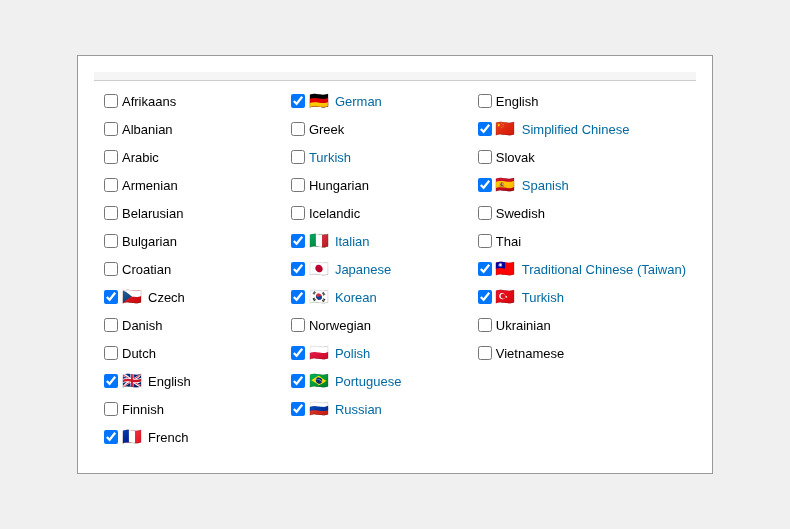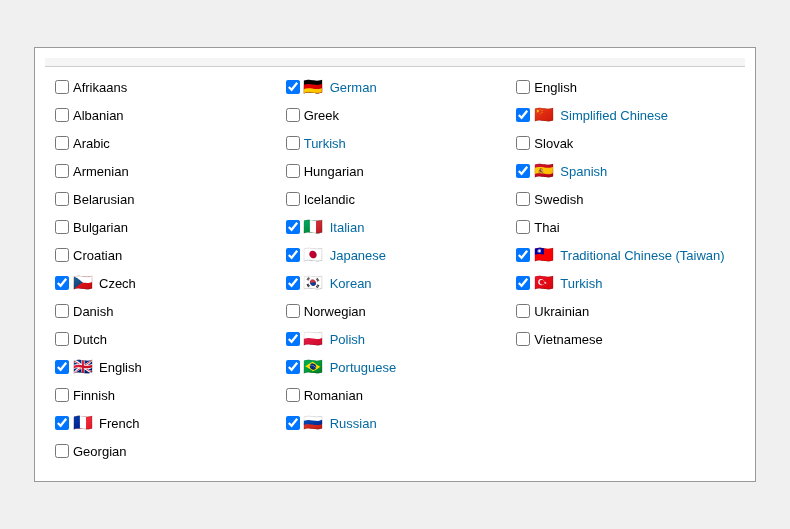--- a/index.html
+++ b/index.html
@@ -9,23 +9,23 @@
       background: #f0f0f0;
       display: flex;
       align-items: center;
       justify-content: center;
       width: 790px;
       height: 529px;
     }
     .panel {
       border: 1px solid #999;
       background: #fff;
-      width: 722px;
+      width: 636px;
       margin: 10px auto;
-      padding: 10px;
+      padding: 16px;
     }
     .panel-title {
       font-size: 12px;
       color: #333;
       padding: 4px 8px;
       border-bottom: 1px solid #ccc;
       background: #f5f5f5;
     }
     .panel-content {
       display: flex;
@@ -124,24 +124,20 @@
         </div>
         <div class="lang-item">
           <input type="checkbox" style="">
           <span class="lang-name">Finnish</span>
         </div>
         <div class="lang-item">
           <input type="checkbox" checked="" style="">
           <span class="flag">🇫🇷</span>
           <span class="lang-name">French</span>
         </div>
-        <div class="lang-item">
-          <input type="checkbox" style="">
-          <span class="lang-name">Georgian</span>
-        </div>
       </div>
       <div class="column">
         <div class="lang-item">
           <input type="checkbox" checked="" style="">
           <span class="flag">🇩🇪</span>
           <span class="lang-name colored">German</span>
         </div>
         <div class="lang-item">
           <input type="checkbox" style="">
           <span class="lang-name">Greek</span>
@@ -179,24 +175,20 @@
         </div>
         <div class="lang-item">
           <input type="checkbox" checked="" style="">
           <span class="flag">🇵🇱</span>
           <span class="lang-name colored">Polish</span>
         </div>
         <div class="lang-item">
           <input type="checkbox" checked="" style="">
           <span class="flag">🇧🇷</span>
           <span class="lang-name colored">Portuguese</span>
-        </div>
-        <div class="lang-item">
-          <input type="checkbox" style="">
-          <span class="lang-name">Romanian</span>
         </div>
         <div class="lang-item">
           <input type="checkbox" checked="" style="">
           <span class="flag">🇷🇺</span>
           <span class="lang-name colored">Russian</span>
         </div>
       </div>
       <div class="column">
         <div class="lang-item">
           <input type="checkbox" style="">

